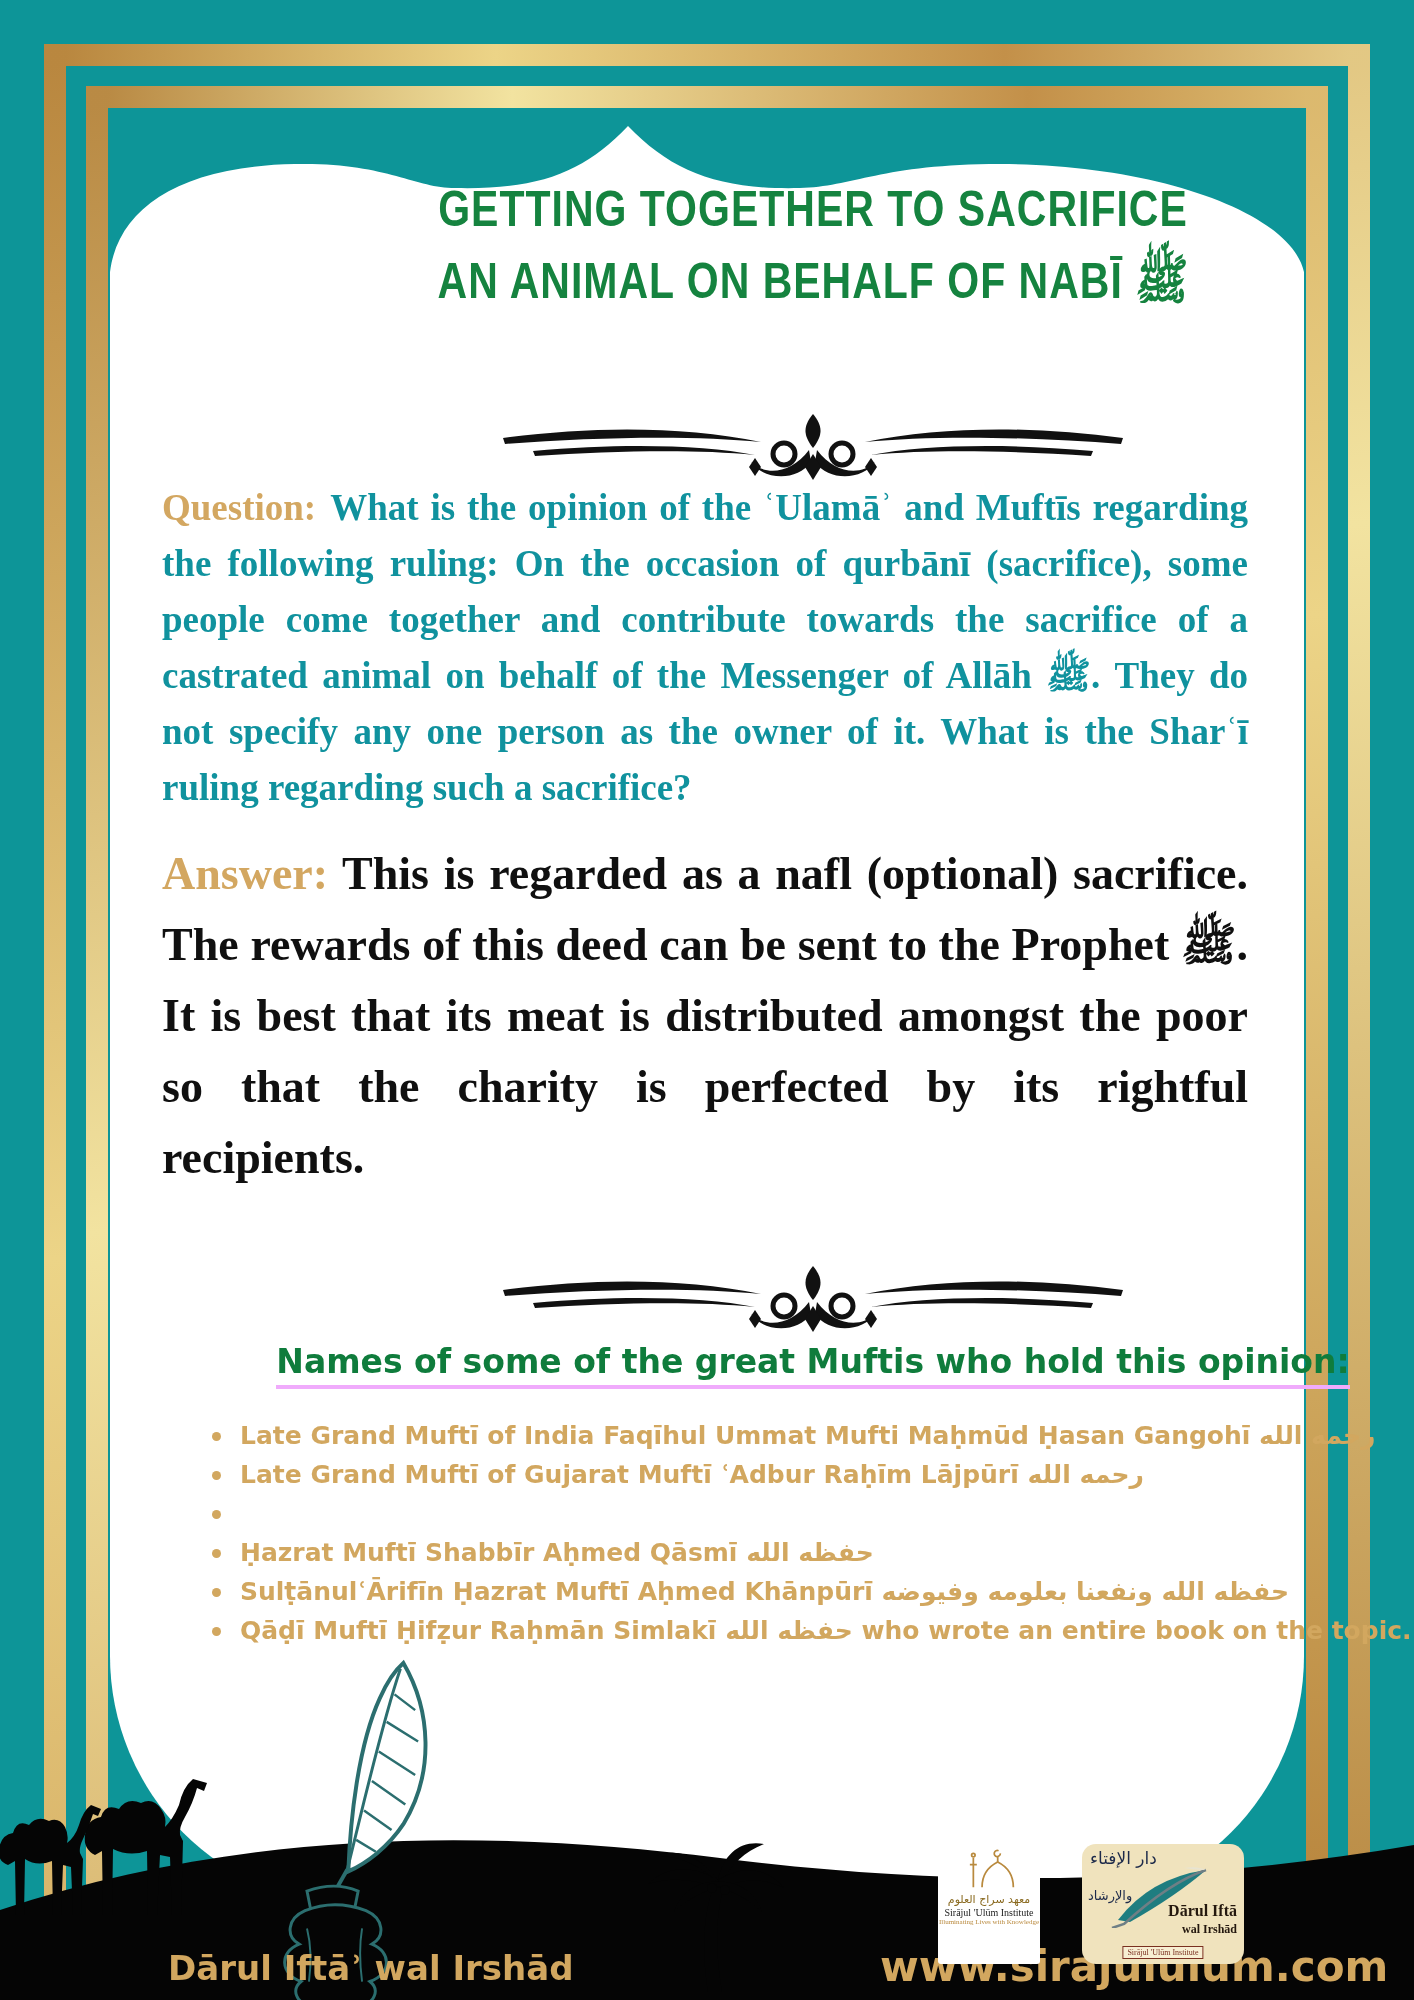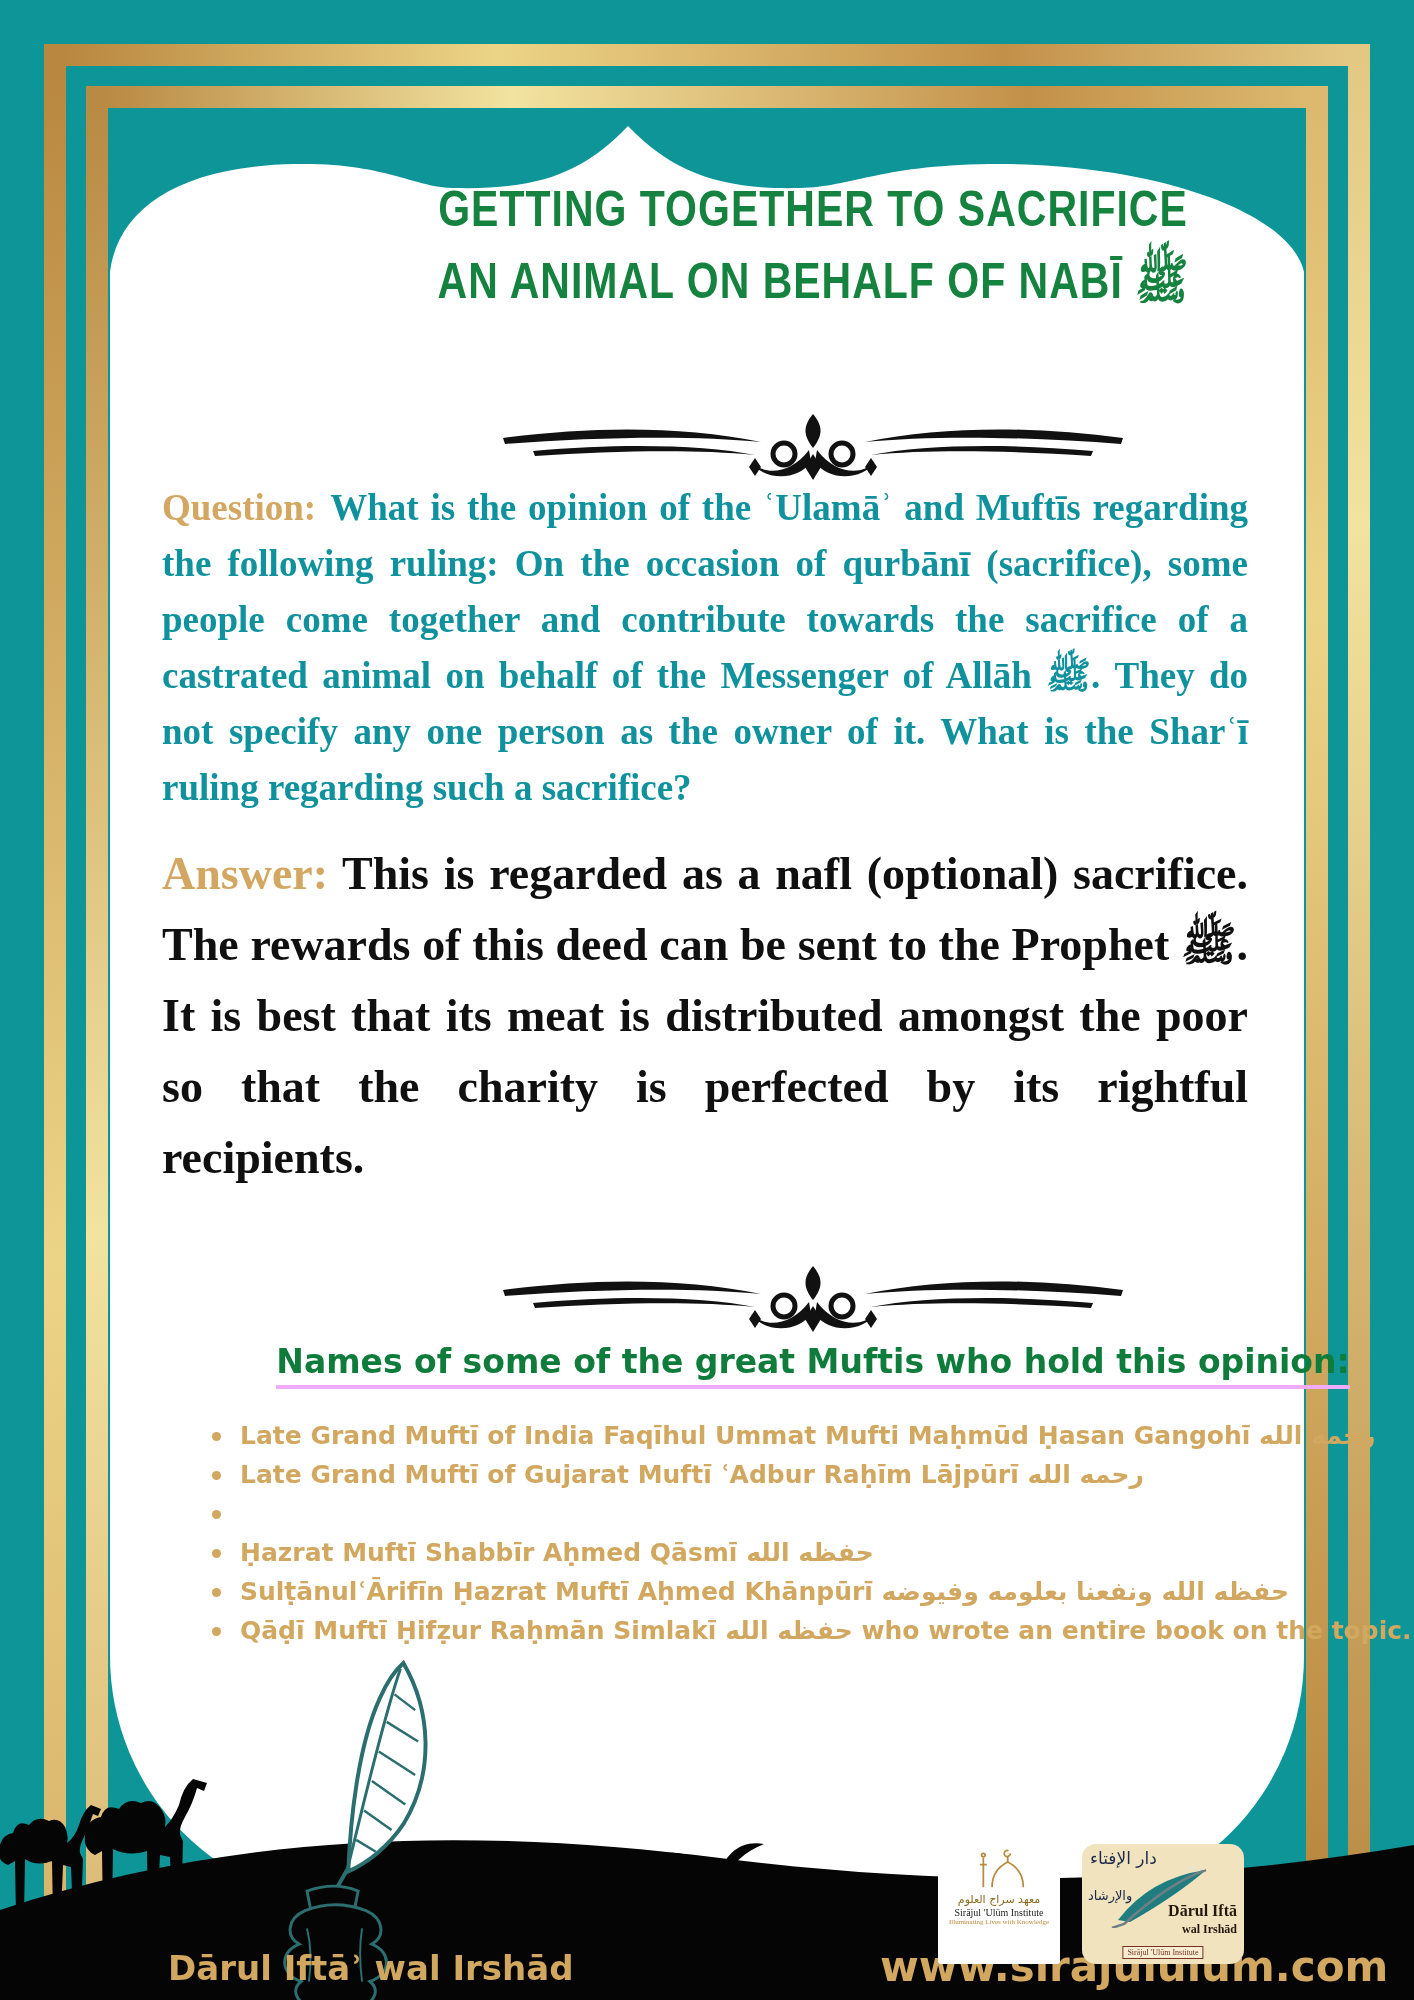--- a/index.html
+++ b/index.html
@@ -58,21 +58,21 @@
   .quill{position:absolute; left:248px; top:1655px; width:236px; height:359px; z-index:8;}
   .org-name{
     position:absolute; left:168px; top:1948px; z-index:9;
     color:#d2a75f; font-weight:800; font-size:34px; font-family:"DejaVu Sans",sans-serif;
   }
   .website{
     position:absolute; left:880px; top:1942px; z-index:9;
     color:#d2a75f; font-weight:800; font-size:42px; font-family:"DejaVu Sans",sans-serif;
   }
   .logo1{
-    position:absolute; left:938px; top:1846px; width:122px; height:118px; z-index:9;
+    position:absolute; left:938px; top:1846px; width:102px; height:118px; z-index:9;
     background:#fff; border-radius:3px; text-align:center; overflow:hidden;
   }
   .logo1 .ar{color:#8a6a20; font-size:11px; line-height:13px; font-family:"DejaVu Sans",sans-serif;}
   .logo1 .nm{color:#222; font-size:10px; font-family:"Liberation Serif",serif; margin-top:1px;}
   .logo1 .tg{color:#b98a3e; font-size:7px; font-family:"Liberation Serif",serif;}
   .logo2{
     position:absolute; left:1082px; top:1844px; width:162px; height:120px; z-index:9;
     background:#f0e3bd; border-radius:14px; overflow:hidden;text-align:center;
   }
   .logo2 .ar1{position:absolute; left:8px; top:4px; color:#1d2a4a; font-size:17px; font-family:"DejaVu Sans",sans-serif;}

